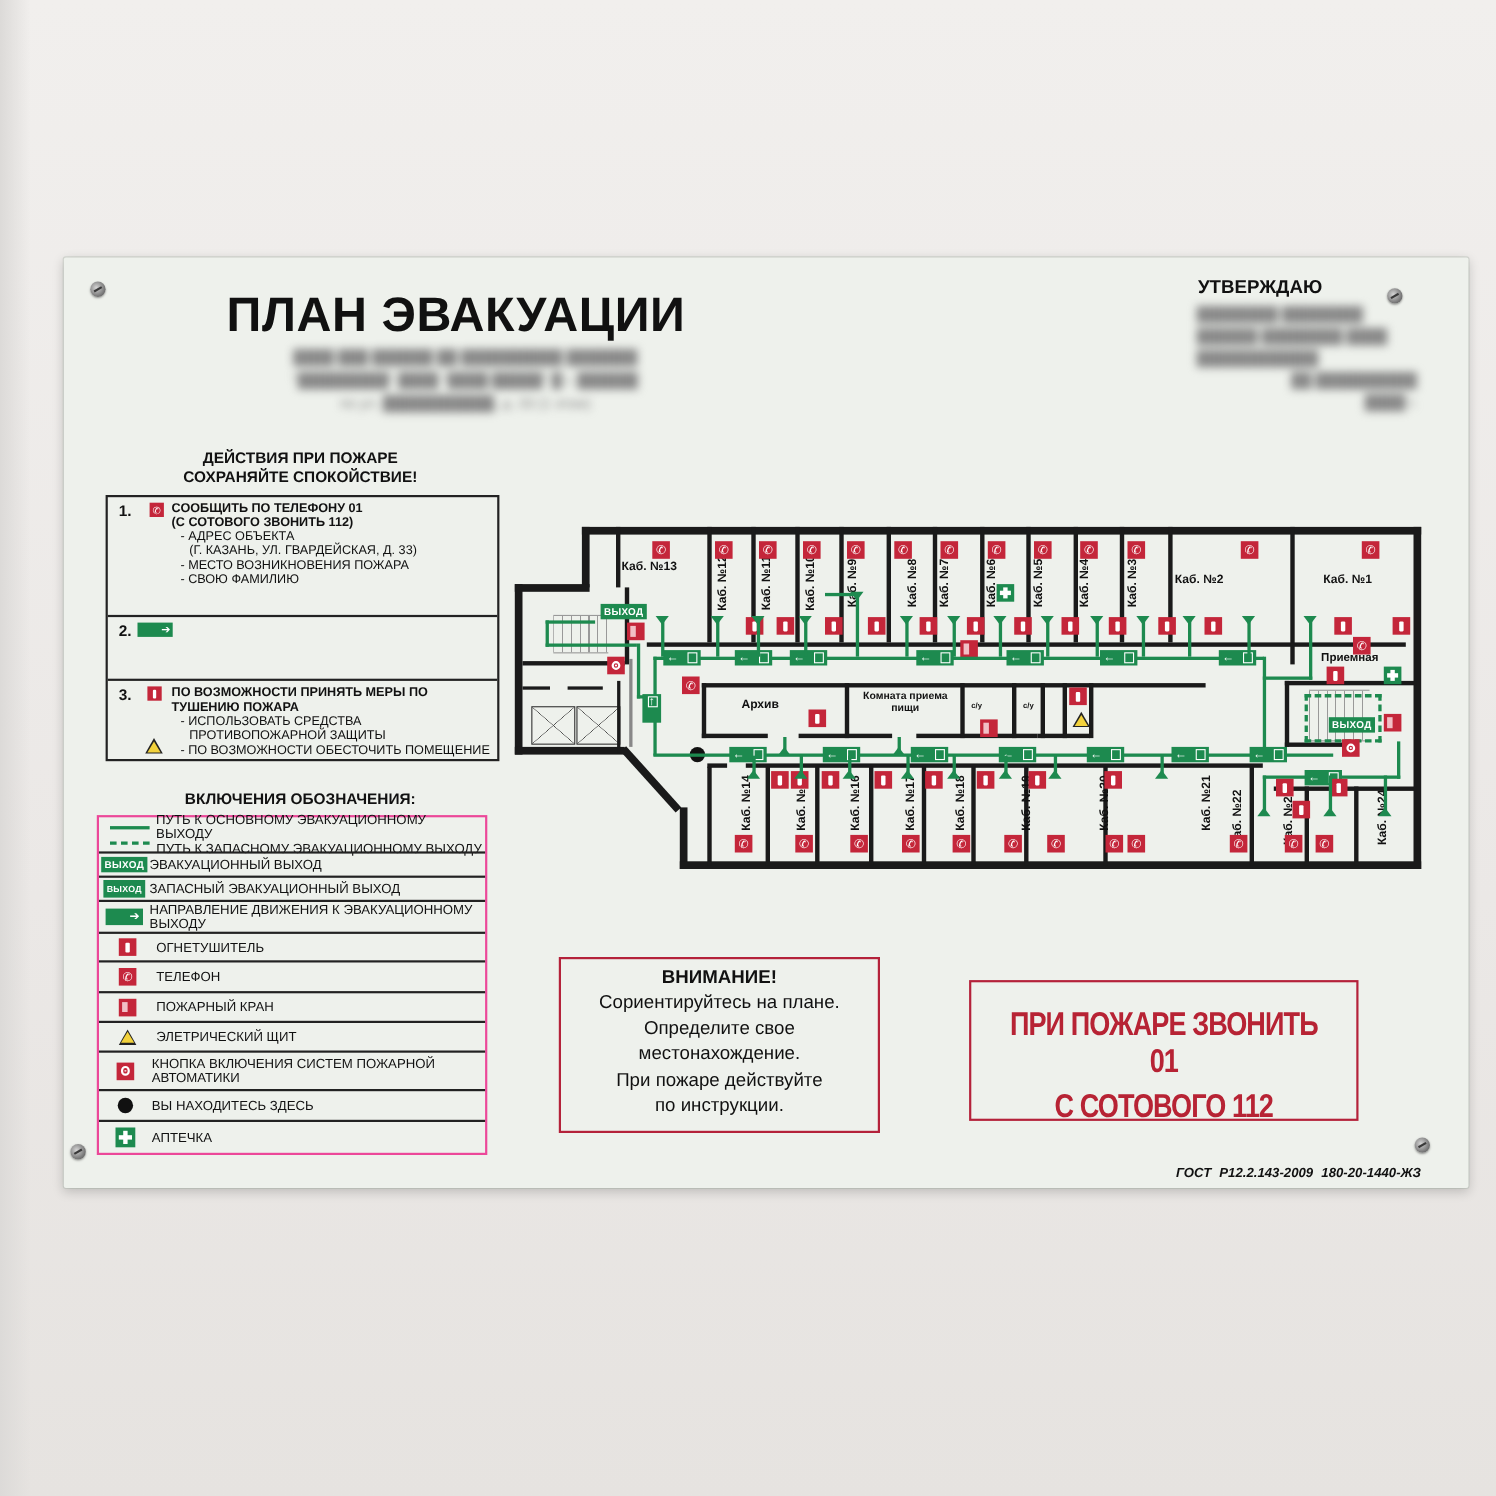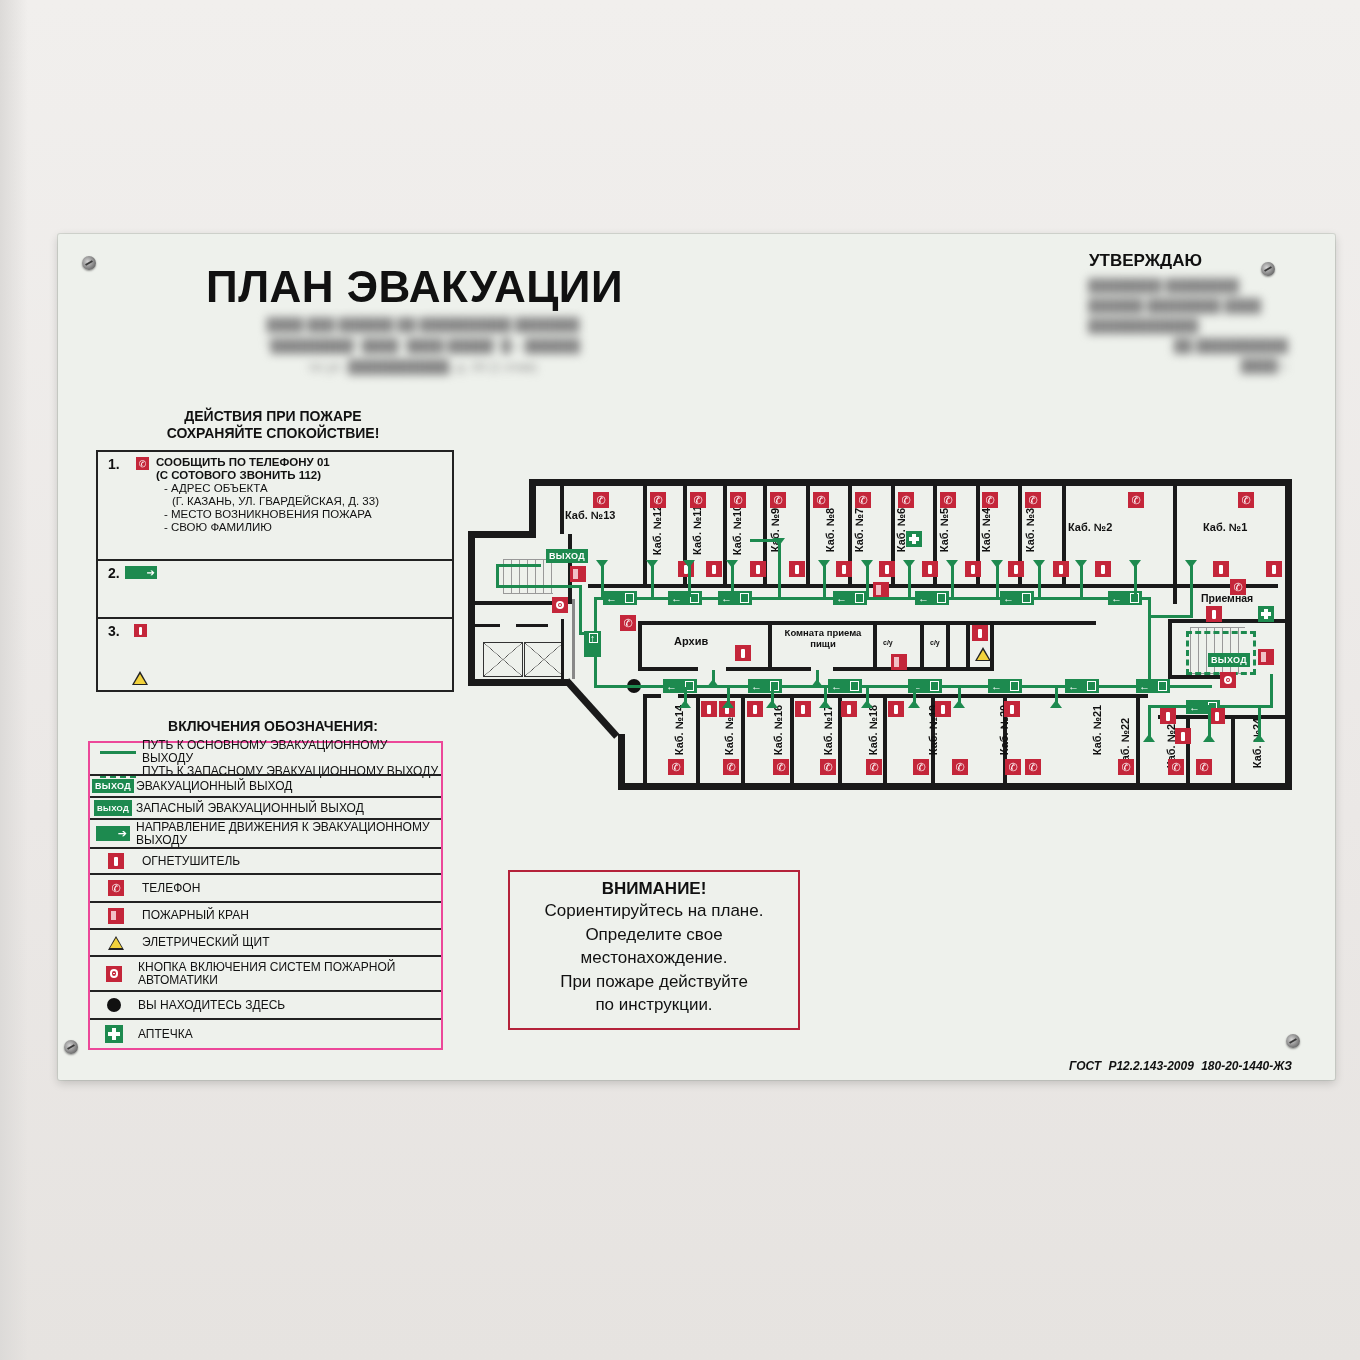--- a/index.html
+++ b/index.html
@@ -130,32 +130,39 @@
     </div>
     <div class="act" style="top:107px;height:58px">
       <span class="act-num" style="top:4px">2.</span>
       <span class="ico-green" style="position:absolute;left:27px;top:5px;width:32px;height:13px;font-size:10px;line-height:13px;text-align:right;padding-right:2px;box-sizing:border-box">➔</span>
     </div>
     <div class="act" style="top:165px;height:71px">
       <span class="act-num" style="top:4px">3.</span>
       <span class="ico-red" style="position:absolute;left:36px;top:5px;width:13px;height:13px">
           <span class="ext-glyph"></span>
         </span>
+      <div class="act-body" style="top:5px">
+        <div class="b">ПО ВОЗМОЖНОСТИ ПРИНЯТЬ МЕРЫ ПО</div>
+        <div class="b">ТУШЕНИЮ ПОЖАРА</div>
+        <div class="sub">- ИСПОЛЬЗОВАТЬ СРЕДСТВА</div>
+        <div class="sub2">ПРОТИВОПОЖАРНОЙ ЗАЩИТЫ</div>
+        <div class="sub">- ПО ВОЗМОЖНОСТИ ОБЕСТОЧИТЬ ПОМЕЩЕНИЕ</div>
+      </div>
       <span class="warn" style="position:absolute;left:34px;top:52px"></span>
     </div>
   </div>
 
   <div class="h-legend">ВКЛЮЧЕНИЯ ОБОЗНАЧЕНИЯ:</div>
   <div class="legend-box">
     <div class="lg-row" style="height:31px;flex-direction:column;align-items:flex-start;justify-content:center">
       <div style="display:flex;align-items:center">
         <span style="display:inline-block;width:36px;height:3px;background:#1d8a4f;margin:0 6px 0 10px"></span>
         <span class="lg-text">ПУТЬ К ОСНОВНОМУ ЭВАКУАЦИОННОМУ ВЫХОДУ</span>
       </div>
-      <div style="display:flex;align-items:flex-end">
+      <div style="display:flex;align-items:flex-start">
         <span style="display:inline-block;width:36px;height:0;border-top:3px dashed #1d8a4f;margin:0 6px 0 10px"></span>
         <span class="lg-text">ПУТЬ К ЗАПАСНОМУ ЭВАКУАЦИОННОМУ ВЫХОДУ</span>
       </div>
     </div>
     <div class="lg-row" style="height:20px">
       <div class="lg-icon" style="width:46px">
           <span class="exit-sign">ВЫХОД</span>
         </div>
       <span class="lg-text">ЭВАКУАЦИОННЫЙ ВЫХОД</span>
     </div>
@@ -589,18 +596,22 @@
 
   <div class="notice">
     <div class="nt">ВНИМАНИЕ!</div>
     <div class="nb">Сориентируйтесь на плане.</div>
     <div class="nb">Определите свое</div>
     <div class="nb">местонахождение.</div>
     <div class="nb">При пожаре действуйте</div>
     <div class="nb">по инструкции.</div>
   </div>
 
+  <div class="callbox">
+    <div class="l1">ПРИ ПОЖАРЕ ЗВОНИТЬ 01</div>
+    <div class="l2">С СОТОВОГО 112</div>
+  </div>
 
   <div class="gost">
     <span>ГОСТ Р12.2.143-2009</span>
     <span>180-20-1440-ЖЗ</span>
   </div>
 </div>
 
 </body></html>

